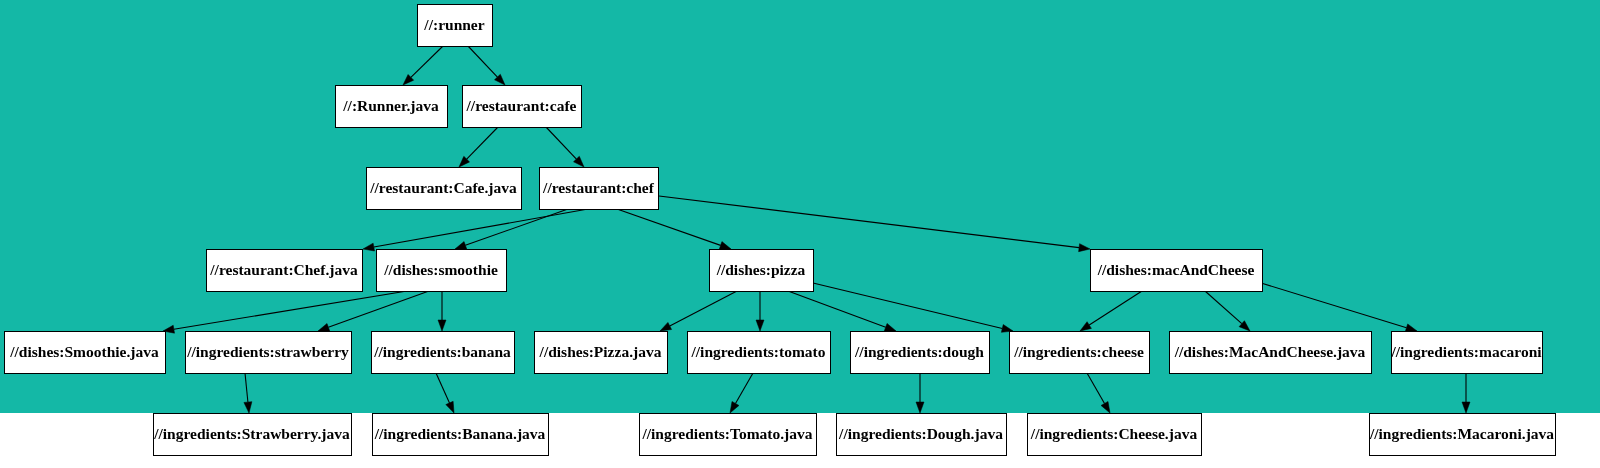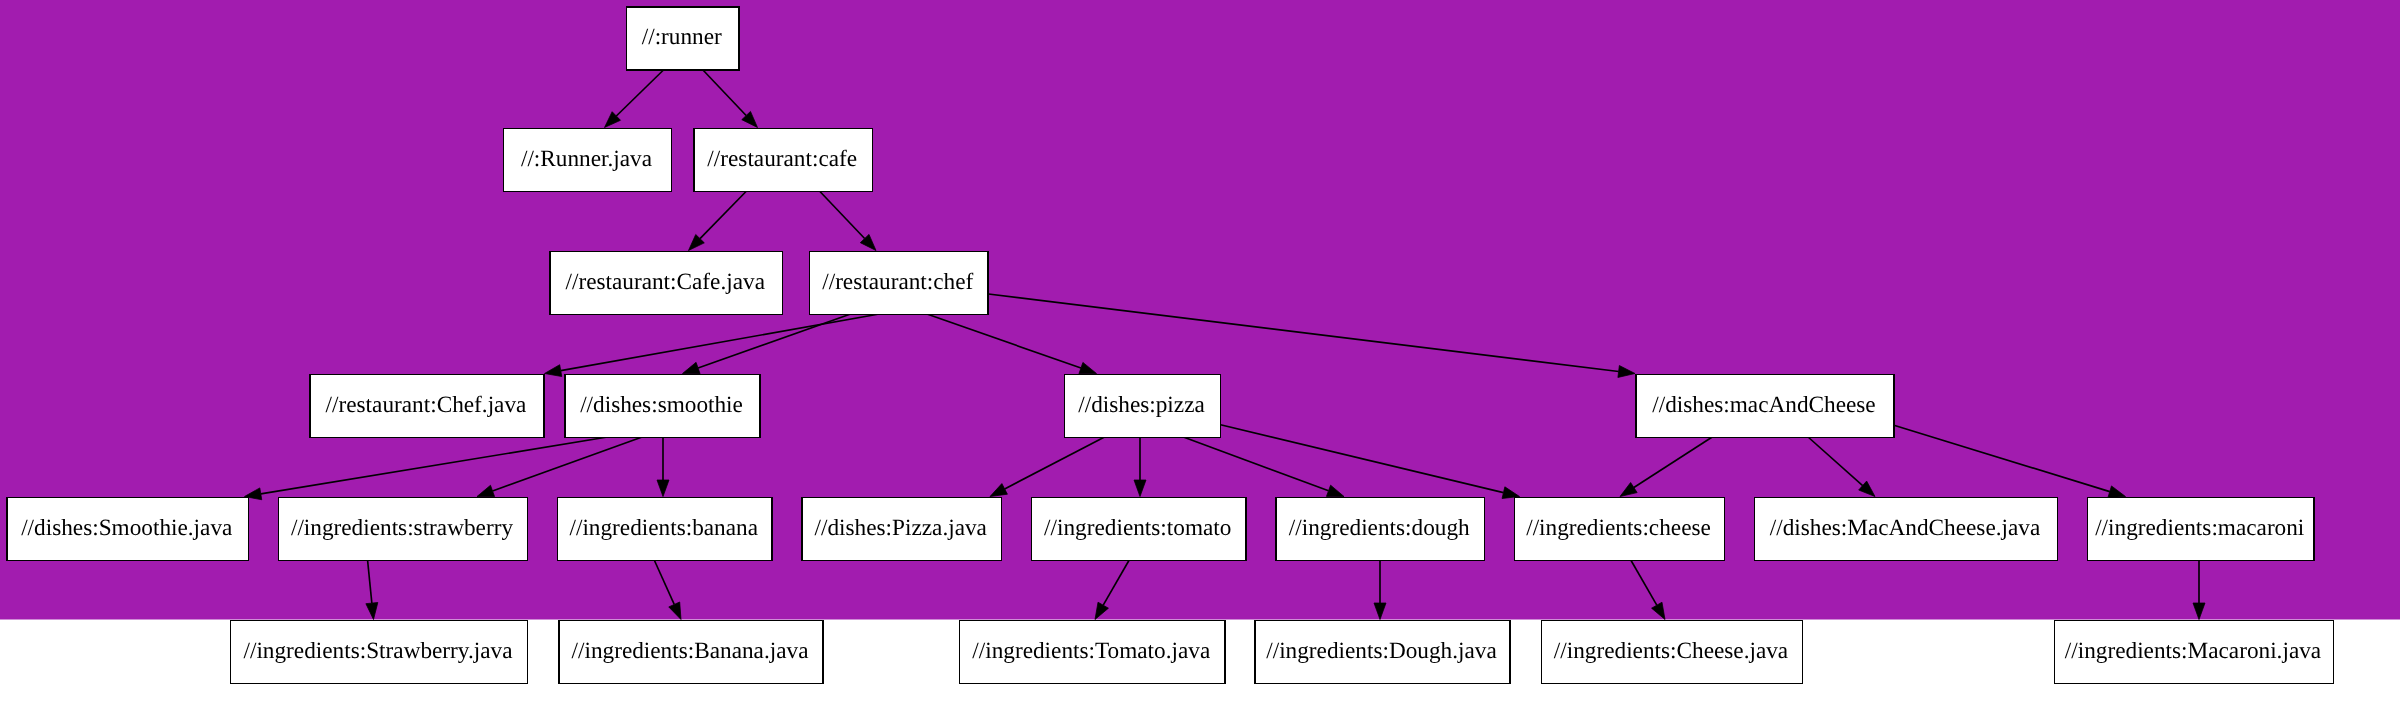--- a/index.html
+++ b/index.html
@@ -10,21 +10,22 @@
   body {
     width: 1600px;
     height: 468px;
     font-family: "Liberation Serif", "DejaVu Serif", serif;
     overflow: hidden;
   }
   #graph-root {
     position: relative;
     width: 1600px;
     height: 413px;
-    background: #a21caf;
+    background: #14b8a6;
+    font-weight: bold;
   }
   svg#graph-canvas {
     position: absolute;
     left: 0;
     top: 0;
     width: 1600px;
     height: 468px;
     display: block;
   }
   .node-box {

